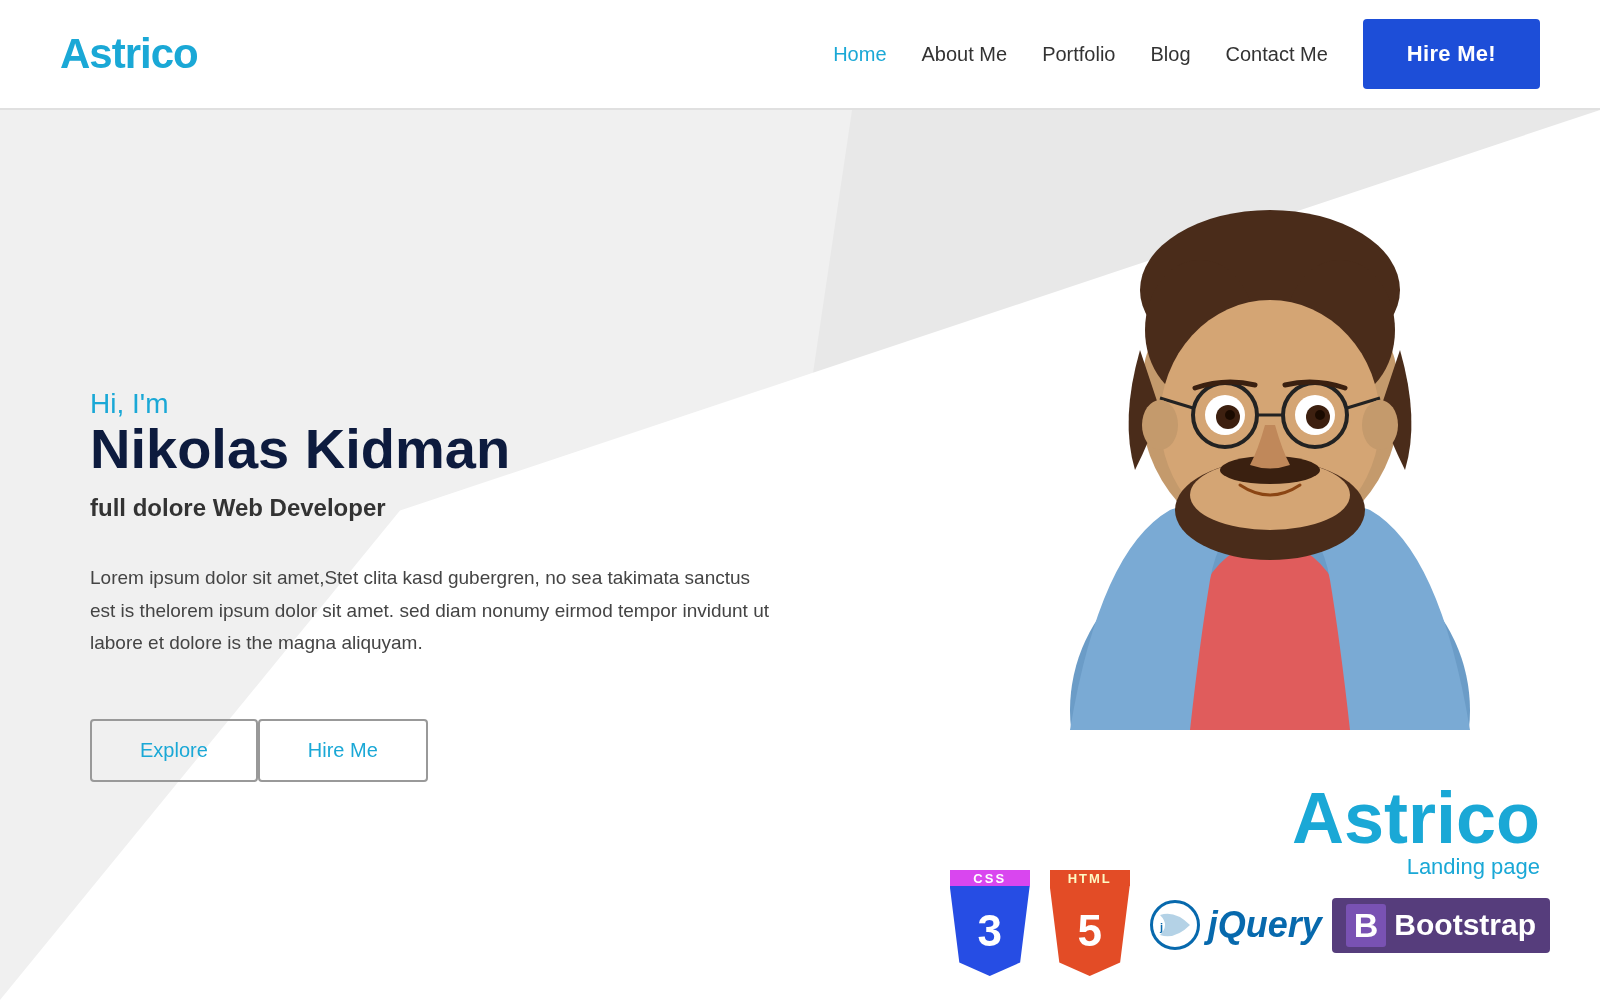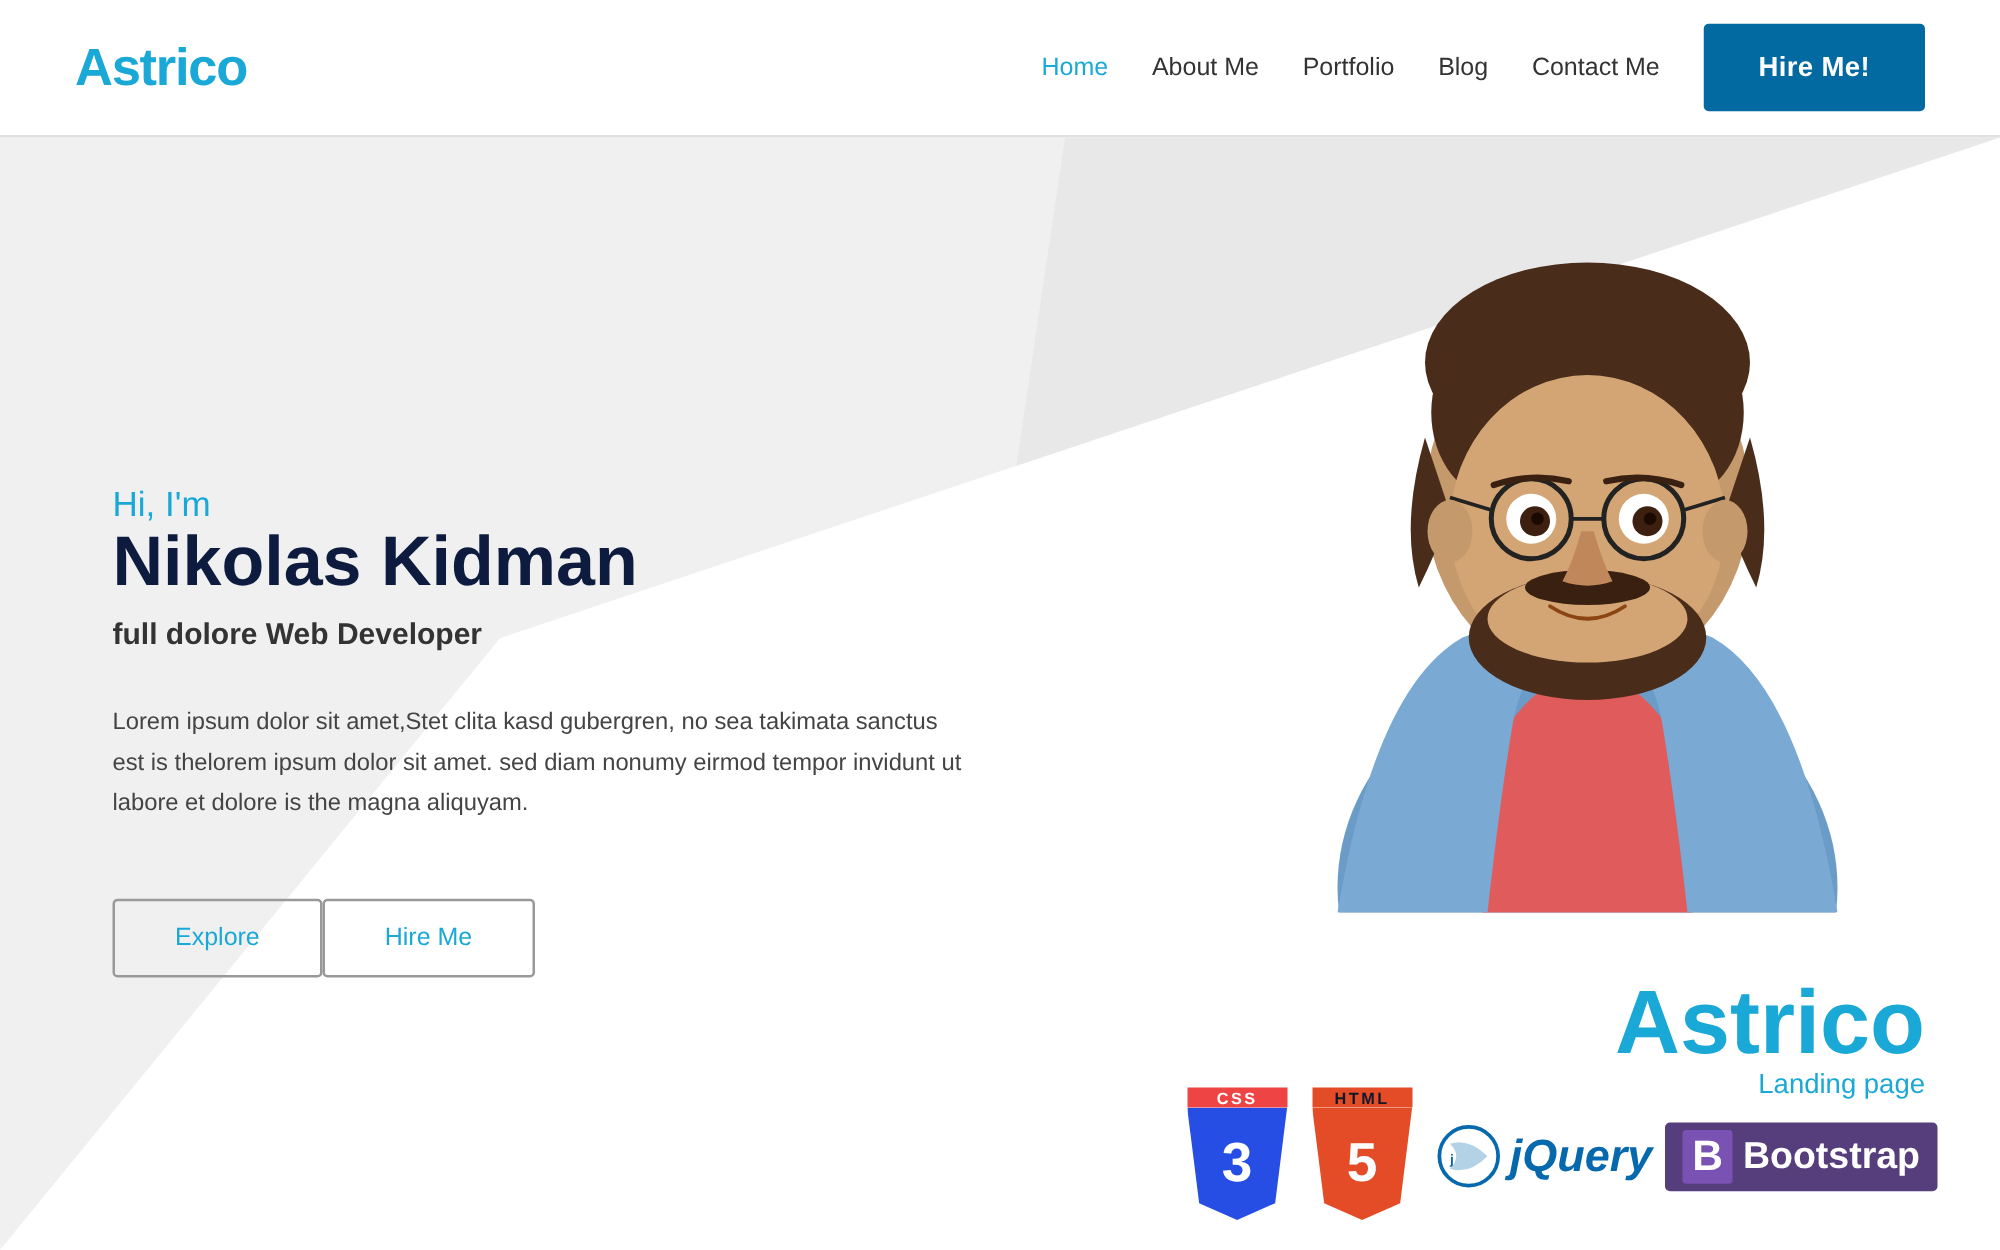--- a/index.html
+++ b/index.html
@@ -33,21 +33,21 @@
       color: #333;
       text-decoration: none;
       font-weight: 400;
       cursor: pointer;
     }
     .nav-link.active {
       color: #1aa8d6;
       font-weight: 500;
     }
     .hire-btn {
-      background: #0369a1;
+      background: #1d4ed8;
       color: #fff;
       border: none;
       padding: 22px 44px;
       font-size: 22px;
       font-weight: 700;
       cursor: pointer;
       border-radius: 4px;
       letter-spacing: 0.3px;
     }
 
@@ -166,21 +166,21 @@
     .badge-css {
       position: relative;
       width: 100px;
       height: 110px;
       display: flex;
       flex-direction: column;
       align-items: center;
     }
 
     .badge-css-top {
-      background: #ef4444;
+      background: #d946ef;
       width: 80px;
       height: 16px;
       font-size: 13px;
       font-weight: 900;
       color: #fff;
       display: flex;
       align-items: center;
       justify-content: center;
       letter-spacing: 2px;
     }
@@ -207,21 +207,21 @@
       flex-direction: column;
       align-items: center;
     }
 
     .badge-html-top {
       background: #e34c26;
       width: 80px;
       height: 16px;
       font-size: 13px;
       font-weight: 900;
-      color: #0f172a;
+      color: #fef9c3;
       display: flex;
       align-items: center;
       justify-content: center;
       letter-spacing: 2px;
     }
 
     .badge-html-shield {
       width: 80px;
       height: 90px;
       background: #e34c26;

